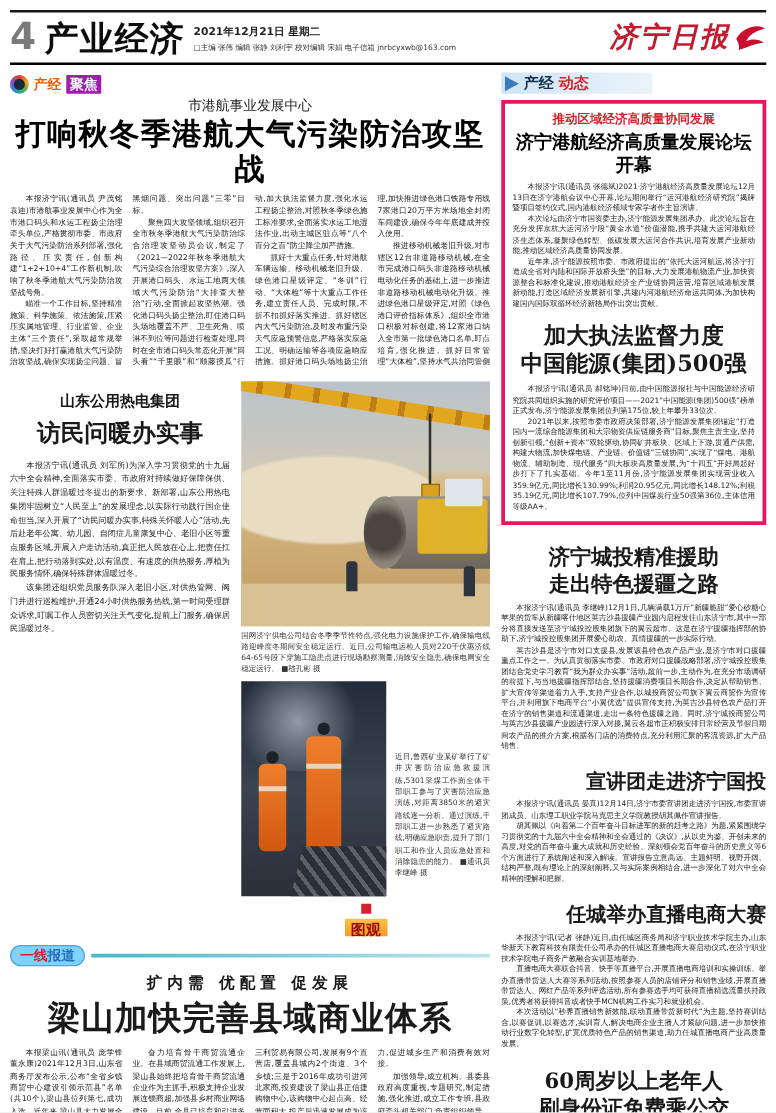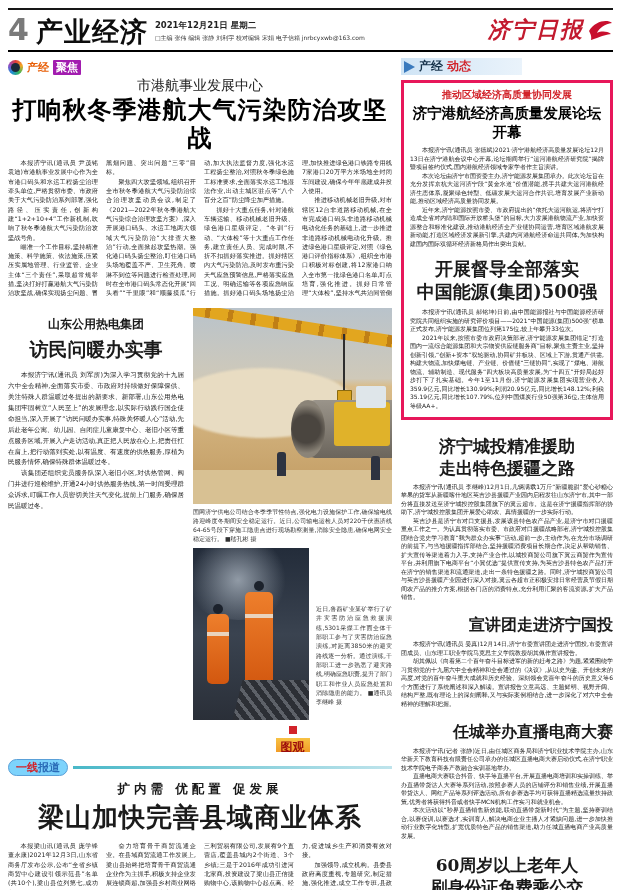--- a/index.html
+++ b/index.html
@@ -22,21 +22,21 @@
   .content{display:flex;gap:9px;}
   .left-col{flex:0 0 384px;width:384px;}
   .right-col{flex:1;min-width:0;}
   
   .badge-row{display:flex;align-items:center;gap:4px;height:18px;}
   .lens-icon{width:15px;height:15px;border-radius:50%;position:relative;
              background:conic-gradient(#e03a3a,#f5a623,#35b65a,#1e8fd5,#8a4fc8,#e03a3a);}
   .lens-icon::after{content:"";position:absolute;inset:3px;border-radius:50%;background:#1b2a3a;}
   .badge-a{color:#e8600a;font-weight:900;font-size:11px;}
   .badge-b{background:#a21caf;color:#fff;font-weight:900;font-size:11px;padding:0 3px;border-radius:1px;}
-  .lead-kicker{text-align:center;font-size:14px;color:#222;margin-top:1px;}
+  .lead-kicker{text-align:center;font-size:11px;color:#222;margin-top:1px;}
   .lead-headline{text-align:center;font-size:24px;font-weight:900;color:#000;
                  letter-spacing:1px;margin:2px 0 6px;line-height:1.15;}
   .smallp p{margin:0;text-indent:2em;}
   .lead-body{column-count:4;column-gap:8px;column-fill:auto;height:142px;overflow:hidden;
              font-size:6.2px;line-height:1.5;text-align:justify;}
   
   .middle{display:grid;grid-template-columns:176px 1fr;gap:9px;margin-top:8px;height:444px;overflow:hidden;}
   .heat-kicker{text-align:center;font-size:12px;font-weight:700;margin-top:8px;}
   .heat-headline{text-align:center;font-family:"DejaVu Serif",serif;font-size:19px;font-weight:900;margin:4px 0 7px;}
   .heat-body{font-size:6.5px;line-height:1.68;text-align:justify;}
@@ -229,21 +229,21 @@
           <div class="forum-kicker">推动区域经济高质量协同发展</div>
           <h2 class="forum-headline">济宁港航经济高质量发展论坛开幕</h2>
           <div class="rc-body smallp">
             <p>本报济宁讯(通讯员 张德斌)2021·济宁港航经济高质量发展论坛12月13日在济宁港航会议中心开幕,论坛期间举行“运河港航经济研究院”揭牌暨项目签约仪式,国内港航经济领域专家学者作主旨演讲。</p>
             <p>本次论坛由济宁市国资委主办,济宁能源发展集团承办。此次论坛旨在充分发挥京杭大运河济宁段“黄金水道”价值潜能,携手共建大运河港航经济生态体系,凝聚绿色转型、低碳发展大运河合作共识,培育发展产业新动能,推动区域经济高质量协同发展。</p>
             <p>近年来,济宁能源按照市委、市政府提出的“依托大运河航运,将济宁打造成全省对内陆和国际开放桥头堡”的目标,大力发展港航物流产业,加快资源整合和标准化建设,推动港航经济全产业链协同运营,培育区域港航发展新动能,打造区域经济发展新引擎,共建内河港航经济命运共同体,为加快构建国内国际双循环经济新格局作出突出贡献。</p>
           </div>
         </article>
         <article>
           <h2 class="energy-headline">
-            <span>开展督导全部落实</span><br>
+            <span>加大执法监督力度</span><br>
             <span>中国能源(集团)500强</span>
           </h2>
           <div class="rc-body smallp">
             <p>本报济宁讯(通讯员 郝铭坤)日前,由中国能源报社与中国能源经济研究院共同组织实施的研究评价项目——2021“中国能源(集团)500强”榜单正式发布,济宁能源发展集团位列第175位,较上年攀升33位次。</p>
             <p>2021年以来,按照市委市政府决策部署,济宁能源发展集团锚定“打造国内一流综合能源集团和大宗物资供应链服务商”目标,聚焦主责主业,坚持创新引领,“创新+资本”双轮驱动,协同矿井板块、区域上下游,贯通产供需,构建大物流,加快煤电链、产业链、价值链“三链协同”,实现了“煤电、港航物流、辅助制造、现代服务”四大板块高质量发展,为“十四五”开好局起好步打下了扎实基础。今年1至11月份,济宁能源发展集团实现营业收入359.9亿元,同比增长130.99%;利润20.95亿元,同比增长148.12%;利税35.19亿元,同比增长107.79%,位列中国煤炭行业50强第36位,主体信用等级AA+。</p>
           </div>
         </article>
       </div>
 
       <article class="rc-article">

